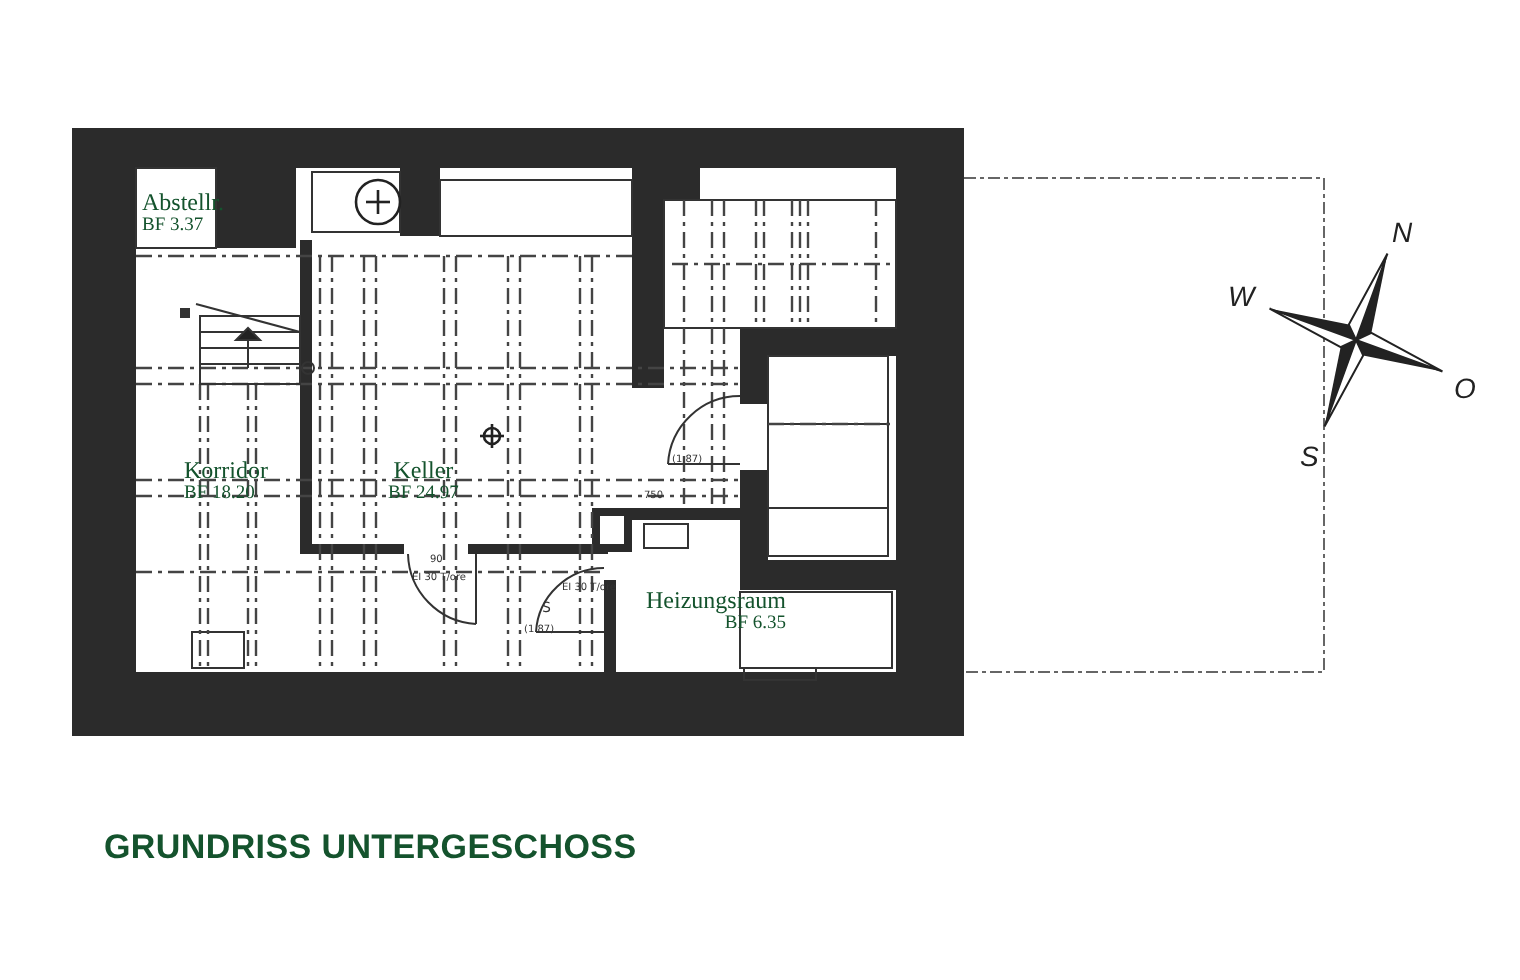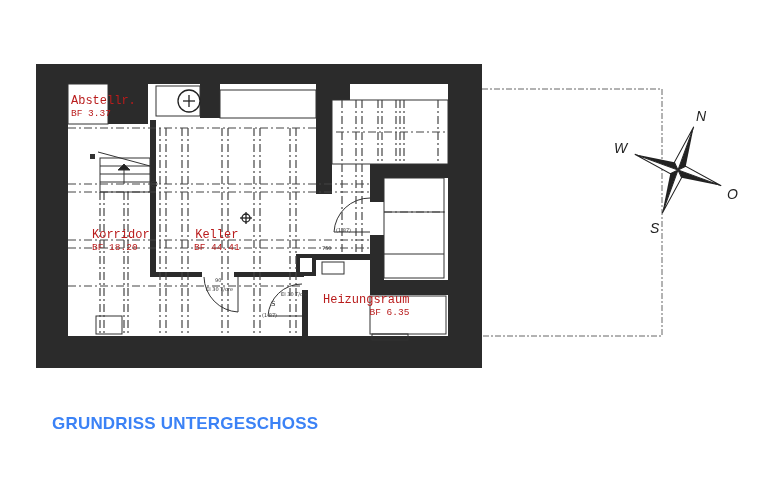--- a/index.html
+++ b/index.html
@@ -1,21 +1,21 @@
 <!DOCTYPE html>
 <html><head>
   <meta charset="utf-8">
   <style>
     html, body { margin: 0; padding: 0; background: #ffffff; }
     body { width: 760px; height: 490px; position: relative; overflow: hidden; font-family: "Liberation Sans", sans-serif; }
     .plan { position: absolute; left: 0; top: 0; width: 760px; height: 490px; }
-    .room-label { position: absolute; font-family: Liberation Mono, monospace; color: #b91c1c; line-height: 1; white-space: nowrap; }
+    .room-label { position: absolute; font-family: Liberation Serif, serif; color: #14532d; line-height: 1; white-space: nowrap; }
     .room-name { font-size: 12px; }
     .room-area { font-size: 9.5px; margin-top: 2px; }
-    .title { position: absolute; left: 52px; top: 414px; font-family: "Liberation Sans", sans-serif; font-weight: bold; font-size: 17px; color: #3b82f6; letter-spacing: 0.2px; }
+    .title { position: absolute; left: 52px; top: 414px; font-family: "Liberation Sans", sans-serif; font-weight: bold; font-size: 17px; color: #14532d; letter-spacing: 0.2px; }
     .compass-letter { position: absolute; font-family: "Liberation Sans", sans-serif; font-style: italic; font-size: 14px; color: #222; }
     .small-note { position: absolute; font-family: "DejaVu Sans", sans-serif; font-size: 5px; color: #333; white-space: nowrap; }
   </style>
 </head>
 <body>
 
 <svg class="plan" viewBox="0 0 760 490" xmlns="http://www.w3.org/2000/svg">
 
   <g fill="#2b2b2b">
     <rect x="36" y="64" width="446" height="20"></rect>
@@ -147,21 +147,21 @@
 <div class="room-label" style="left:71px; top:95px;">
   <div class="room-name">Abstellr.</div>
   <div class="room-area">BF 3.37</div>
 </div>
 <div class="room-label" style="left:92px; top:229px;">
   <div class="room-name">Korridor</div>
   <div class="room-area">BF 18.20</div>
 </div>
 <div class="room-label" style="left:194px; top:229px;text-align:center;">
   <div class="room-name">Keller</div>
-  <div class="room-area">BF 44.41</div>
+  <div class="room-area">BF 24.97</div>
 </div>
 <div class="room-label" style="left:323px; top:294px;text-align:right;">
   <div class="room-name">Heizungsraum</div>
   <div class="room-area">BF 6.35</div>
 </div>
 
 <span class="small-note" style="left:215px; top:277px;">90</span>
 <span class="small-note" style="left:206px; top:286px;">EI 30 T/ore</span>
 <span class="small-note" style="left:281px; top:291px;">EI 30 T/ore</span>
 <span class="small-note" style="left:271px; top:300px; font-size:7px;">S</span>

